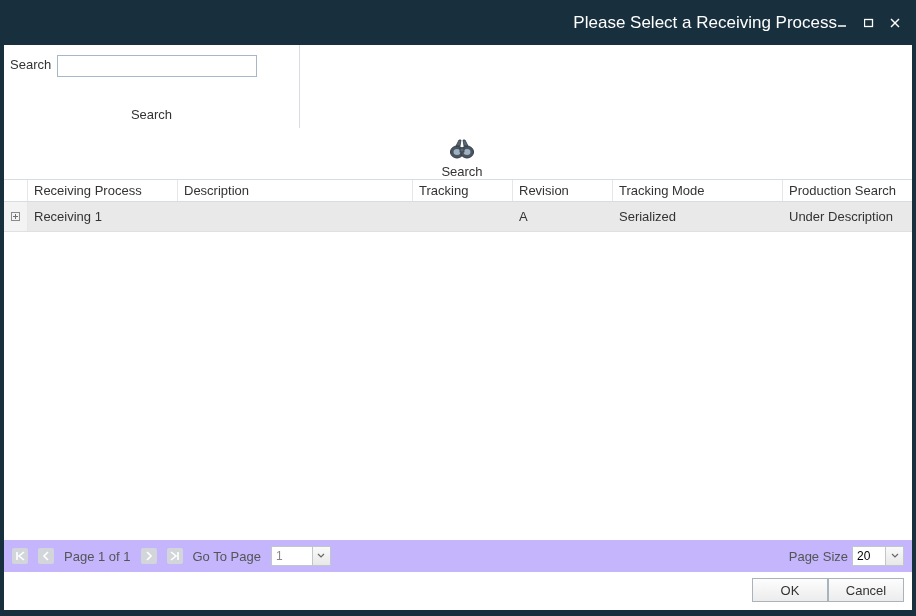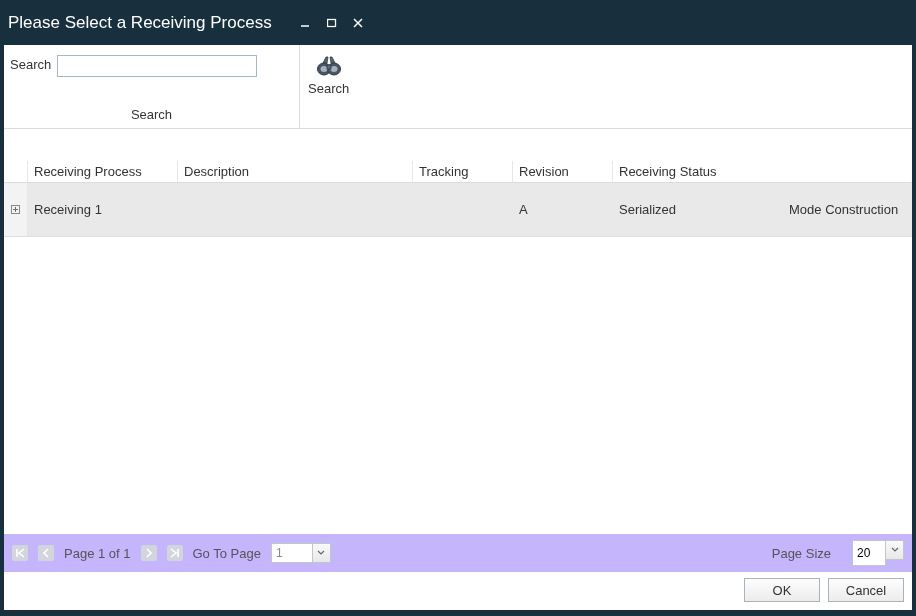--- a/index.html
+++ b/index.html
@@ -14,24 +14,23 @@
   }
   .window {
     width: 916px; height: 616px;
     background: #182f3e;
     position: relative;
   }
   .titlebar {
     height: 45px;
     display: flex;
     align-items: center;
-    justify-content: flex-start;
+    justify-content: flex-end;
     padding: 0 15px 0 8px;
     color: #fff;
-    gap: 28px;
   }
   .titlebar .title {
     font-size: 17px;
     font-weight: 300;
   }
   .titlebar .controls {
     display: flex;
     gap: 14px;
     align-items: center;
   }
@@ -100,42 +99,41 @@
     display: flex;
     flex-direction: column;
     border-top: 1px solid #d8dde2;
     overflow: hidden;
   }
   .grid-header {
     display: flex;
     background: #fff;
     border-bottom: 1px solid #d8dde2;
     font-size: 13px;
-    margin-top: 32px;
   }
   .grid-header .hcell {
     padding: 3px 6px;
     border-right: 1px solid #e4e7ea;
     white-space: nowrap;
     overflow: hidden;
   }
   .grid-body {
     flex: 1;
     overflow: auto;
     background: #fff;
   }
   .grid-row {
     display: flex;
     background: #e9e9e9;
     border-bottom: 1px solid #e0e0e0;
     font-size: 13px;
     color: #333;
   }
   .grid-row .cell {
-    padding: 19px 6px;
+    padding: 7px 6px;
     white-space: nowrap;
     overflow: hidden;
   }
   .expand-cell {
     width: 24px;
     flex: 0 0 24px;
     display: flex;
     align-items: center;
     justify-content: center;
     border-right: 1px solid #e4e7ea;
@@ -177,21 +175,21 @@
     background: #c4b5fd;
   }
   .pager-left {
     display: flex;
     align-items: center;
     gap: 10px;
   }
   .pager-right {
     display: flex;
     align-items: center;
-    gap: 21px;
+    gap: 4px;
   }
   .pbtn {
     width: 16px; height: 16px;
     background: #d2d6da;
     border-radius: 2px;
     display: inline-flex;
     align-items: center;
     justify-content: center;
     cursor: pointer;
   }
@@ -208,32 +206,31 @@
     width: 18px; height: 20px;
     border: 1px solid #bfc6cc;
     border-left: none;
     background: linear-gradient(#fafafa,#e8e8e8);
     display: inline-flex;
     align-items: center;
     justify-content: center;
     cursor: pointer;
   }
   .pagesize-input {
-    width: 34px; height: 26px;
+    width: 34px; height: 20px;
     border: 1px solid #bfc6cc;
     padding: 0 4px;
     font-family: inherit;
     font-size: 12px;
   }
 
   
   .footer {
     display: flex;
     justify-content: flex-end;
-    gap: 8px;
     padding: 6px 8px 8px;
     background: #fff;
   }
   .btn {
     min-width: 76px;
     height: 24px;
     border: 1px solid #a9b3bc;
     background: linear-gradient(#fdfdfd,#ececec);
     font-family: inherit;
     font-size: 13px;
@@ -263,21 +260,21 @@
         <svg width="10" height="10" viewBox="0 0 10 10">
             <line x1="1" y1="1" x2="9" y2="9" stroke="#fff" stroke-width="1.5"></line>
             <line x1="9" y1="1" x2="1" y2="9" stroke="#fff" stroke-width="1.5"></line>
           </svg>
       </span>
     </span>
   </div>
 
   <div class="client">
 
-    <div style="display:flex;">
+    <div style="display:flex;flex-direction:column;">
       <div class="search-section">
         <div class="search-row1" style="padding:10px 6px 0 6px;">
           <span class="search-label">Search</span>
           <input class="search-input" type="text" value="" style="">
         </div>
         <div class="search-tab-label">Search</div>
       </div>
       <div style="padding:8px 0 0 2px;">
         <div class="binocs">
           <span class="icon">
@@ -296,33 +293,34 @@
       </div>
     </div>
 
     <div class="grid-area">
       <div class="grid-header">
         <div class="expand-cell"></div>
         <div class="hcell c0">Receiving Process</div>
         <div class="hcell c1">Description</div>
         <div class="hcell c2">Tracking</div>
         <div class="hcell c3">Revision</div>
-        <div class="hcell c5">Receiving Status</div>
+        <div class="hcell c4">Tracking Mode</div>
+        <div class="hcell c5">Production Search</div>
       </div>
       <div class="grid-body">
         <div class="grid-row">
           <div class="expand-cell">
             <span class="expand-box"></span>
           </div>
           <div class="cell c0">Receiving 1</div>
           <div class="cell c1"></div>
           <div class="cell c2"></div>
           <div class="cell c3">A</div>
           <div class="cell c4">Serialized</div>
-          <div class="cell c5">Mode Construction</div>
+          <div class="cell c5">Under Description</div>
         </div>
       </div>
     </div>
 
     <div class="pager">
       <div class="pager-left">
         <span class="pbtn">
           <svg width="10" height="10" viewBox="0 0 10 10">
               <path d="M2 1v8M9 1L4 5l5 4" fill="none" stroke="#fff" stroke-width="1.6"></path>
             </svg>

